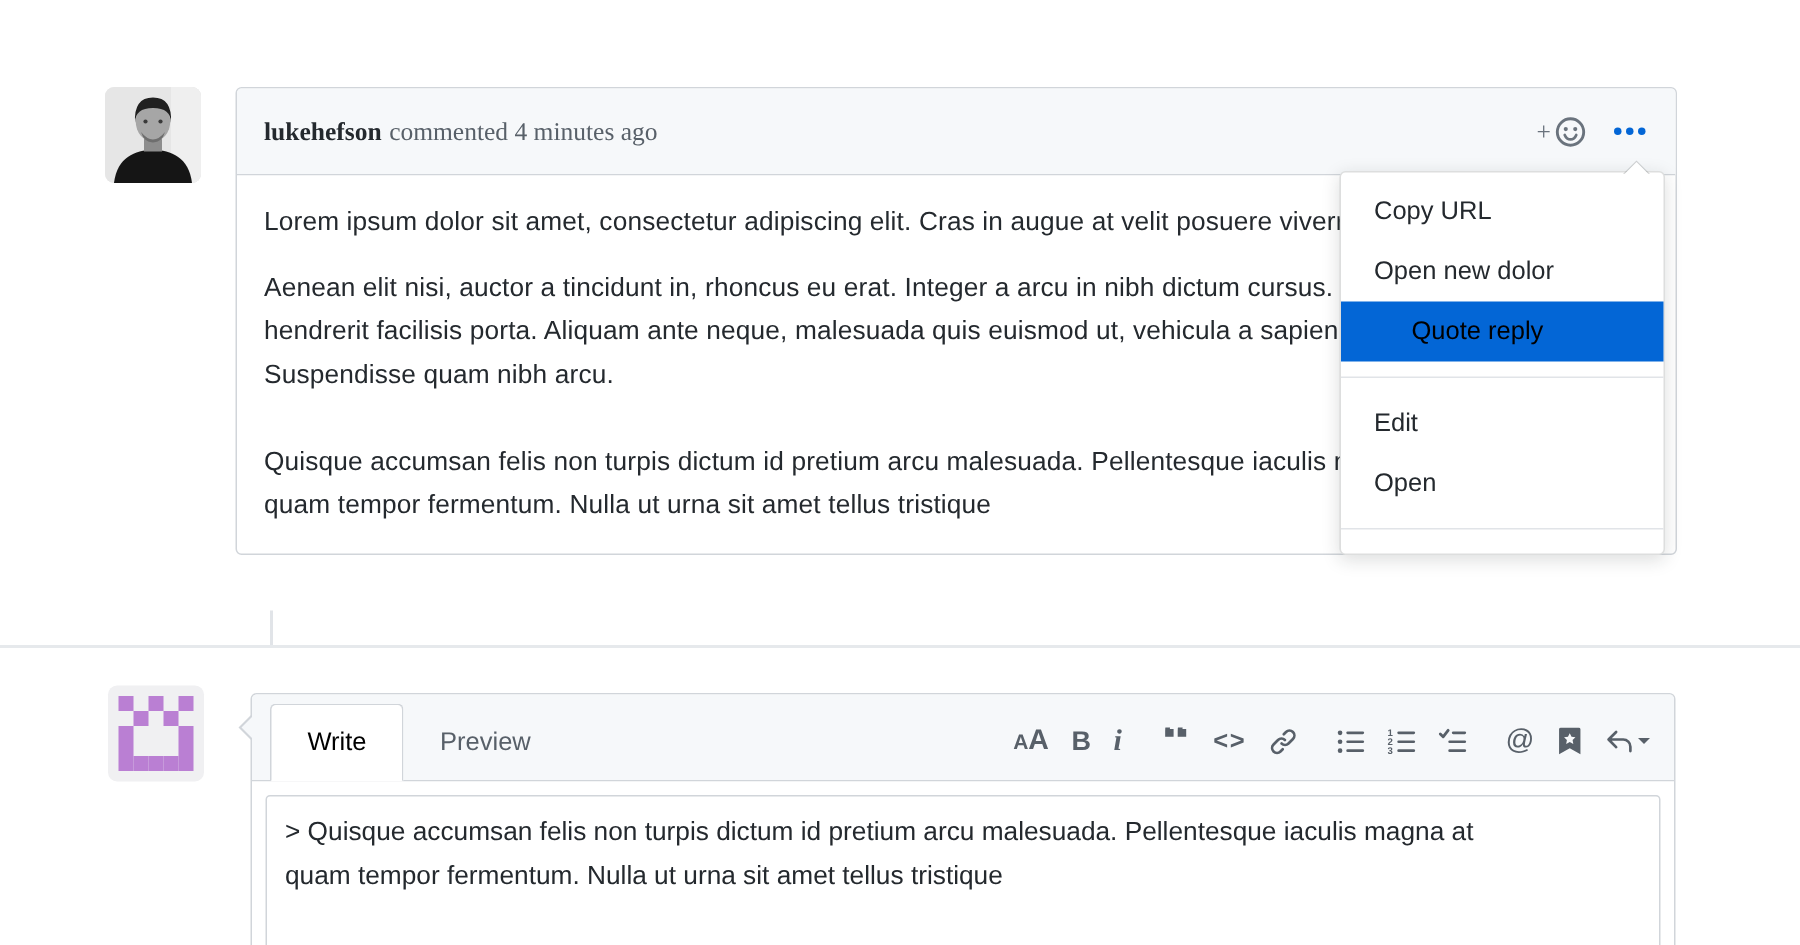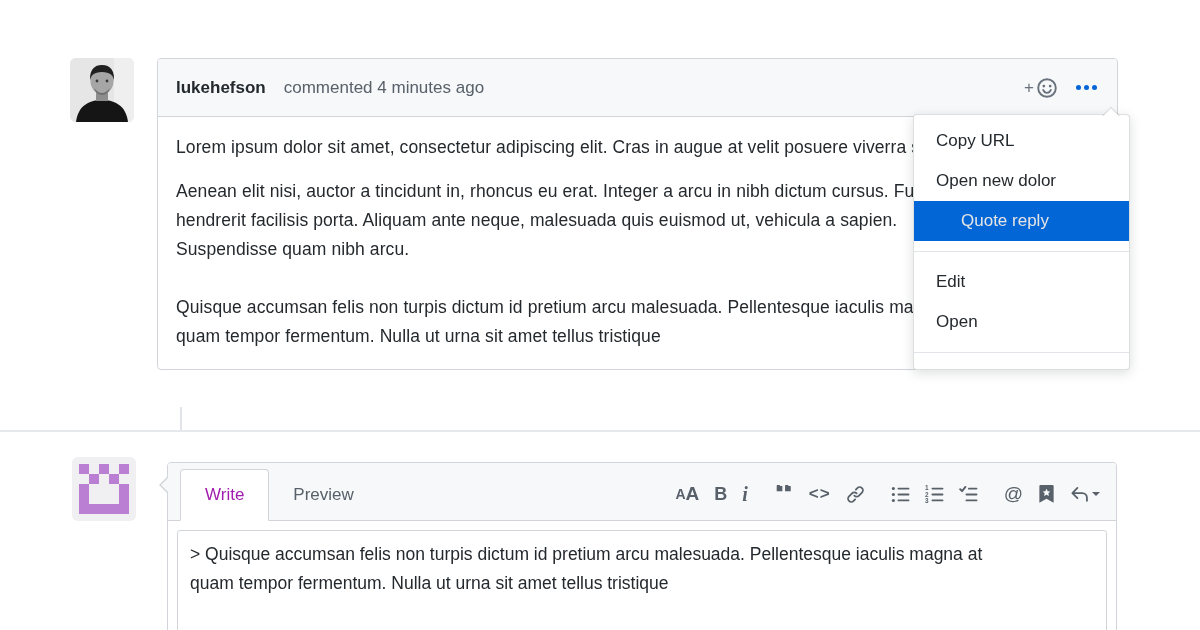--- a/index.html
+++ b/index.html
@@ -7,65 +7,65 @@
     font-family:"Liberation Sans","DejaVu Sans",sans-serif; color:#24292e; }
 
   
   .avatar { position:absolute; width:64px; height:64px; border-radius:6px; overflow:hidden; background:#ececec; }
   .avatar-1 { left:70px; top:58px; }
   .avatar-2 { left:72px; top:457px; background:#f0f0f2; }
 
   .comment-box { position:absolute; left:157px; top:58px; width:961px;
     border:1px solid #d1d5da; border-radius:4px; background:#fff; }
   .comment-header { height:58px; background:#f6f8fa; border-bottom:1px solid #d1d5da;
-    border-radius:3px 3px 0 0; display:flex; align-items:center; padding:0 18px; font-size:17px; }
+    border-radius:3px 3px 0 0; display:flex; align-items:center; padding:0 18px; font-size:17px;font-family:Liberation Serif, serif; }
   .author { font-weight:bold; color:#24292e; }
-  .meta { color:#586069; margin-left:18px; }
+  .meta { color:#586069; margin-left:5px; }
   .header-actions { margin-left:auto; display:flex; align-items:center; gap:16px; }
   .reaction-btn { display:flex; align-items:center; gap:2px; color:#6a737d; font-size:17px; cursor:pointer; }
   .kebab { display:flex; gap:3px; align-items:center; cursor:pointer; padding:4px 2px; }
   .kebab .dot { width:5px; height:5px; border-radius:50%; background:#0366d6; }
 
   .comment-body { padding:16px 18px 18px 18px; font-size:17.5px; line-height:29px;
     letter-spacing:0.1px; overflow:hidden; }
   .para { margin-bottom:15px; }
   .para.gap-lg { margin-bottom:29px; }
   .para:last-child { margin-bottom:0; }
   .bodyline { white-space:nowrap; }
 
   
   .thread-line { position:absolute; left:180px; top:407px; width:2px; height:24px; background:#e1e4e8; }
   .page-divider { position:absolute; left:0; top:430px; width:1200px; height:2px; background:#e6e9ec; }
 
   
-  .dropdown { position:absolute; left:913px; top:114px; width:217px; z-index:30;
+  .dropdown { position:absolute; left:893px; top:114px; width:217px; z-index:30;
     background:#fff; border:1px solid rgba(27,31,35,0.15); border-radius:4px;
     box-shadow:0 3px 12px rgba(27,31,35,0.15); padding:6px 0; }
   .dropdown::before { content:""; position:absolute; top:-17px; right:9px;
     border:9px solid transparent; border-bottom-color:rgba(27,31,35,0.18); }
   .dropdown::after { content:""; position:absolute; top:-15px; right:10px;
     border:8px solid transparent; border-bottom-color:#fff; }
   .menu-item { display:block; font-size:17px; line-height:22px; padding:9px 16px 9px 22px;
     color:#24292e; cursor:pointer; }
-  .menu-item.selected { background:#0366d6; color:#e5e5e5;padding-left:47px; }
+  .menu-item.selected { background:#0366d6; color:#000000;padding-left:47px; }
   .menu-item.danger { color:#d73a49; }
   .menu-divider { border-top:1px solid #e1e4e8; margin:10px 0; }
 
   
   .editor-box { position:absolute; left:167px; top:462px; width:950px; height:200px;
     border:1px solid #d1d5da; border-radius:4px; background:#fff; }
   .editor-box::before { content:""; position:absolute; left:-9px; top:13px;
     border:9px solid transparent; border-right-color:#d1d5da; border-left-width:0; }
   .editor-box::after { content:""; position:absolute; left:-7.5px; top:14px;
     border:8px solid transparent; border-right-color:#f6f8fa; border-left-width:0; }
   .editor-header { height:58px; background:#f6f8fa; border-bottom:1px solid #d1d5da;
     border-radius:3px 3px 0 0; display:flex; align-items:flex-end; padding:0 16px 0 12px; }
   .tab { font-size:17px; padding:15px 24px; cursor:pointer; }
   .tab.active { background:#fff; border:1px solid #d1d5da; border-bottom-color:#fff;
-    border-radius:4px 4px 0 0; margin-bottom:-1px; color:#a21caf; }
+    border-radius:4px 4px 0 0; margin-bottom:-1px; color:#000000; }
   .tab.inactive { color:#586069; }
 
   .toolbar { margin-left:auto; display:flex; align-items:center; gap:26px; padding-bottom:16px; }
   .tb-group { display:flex; align-items:center; gap:15px; }
   .tb-btn { color:#586069; fill:#586069; display:flex; align-items:center; cursor:pointer;
     font-size:18px; font-weight:bold; line-height:20px; height:20px; }
   .tb-btn svg { display:block; }
   .tb-aa .a1 { font-size:14px; } .tb-aa .a2 { font-size:19px; }
   .tb-italic { font-style:italic; font-family:"Liberation Serif","DejaVu Serif",serif; font-size:20px; }
   .tb-quote { font-size:40px; line-height:10px; height:18px; overflow:hidden; font-weight:bold; }

